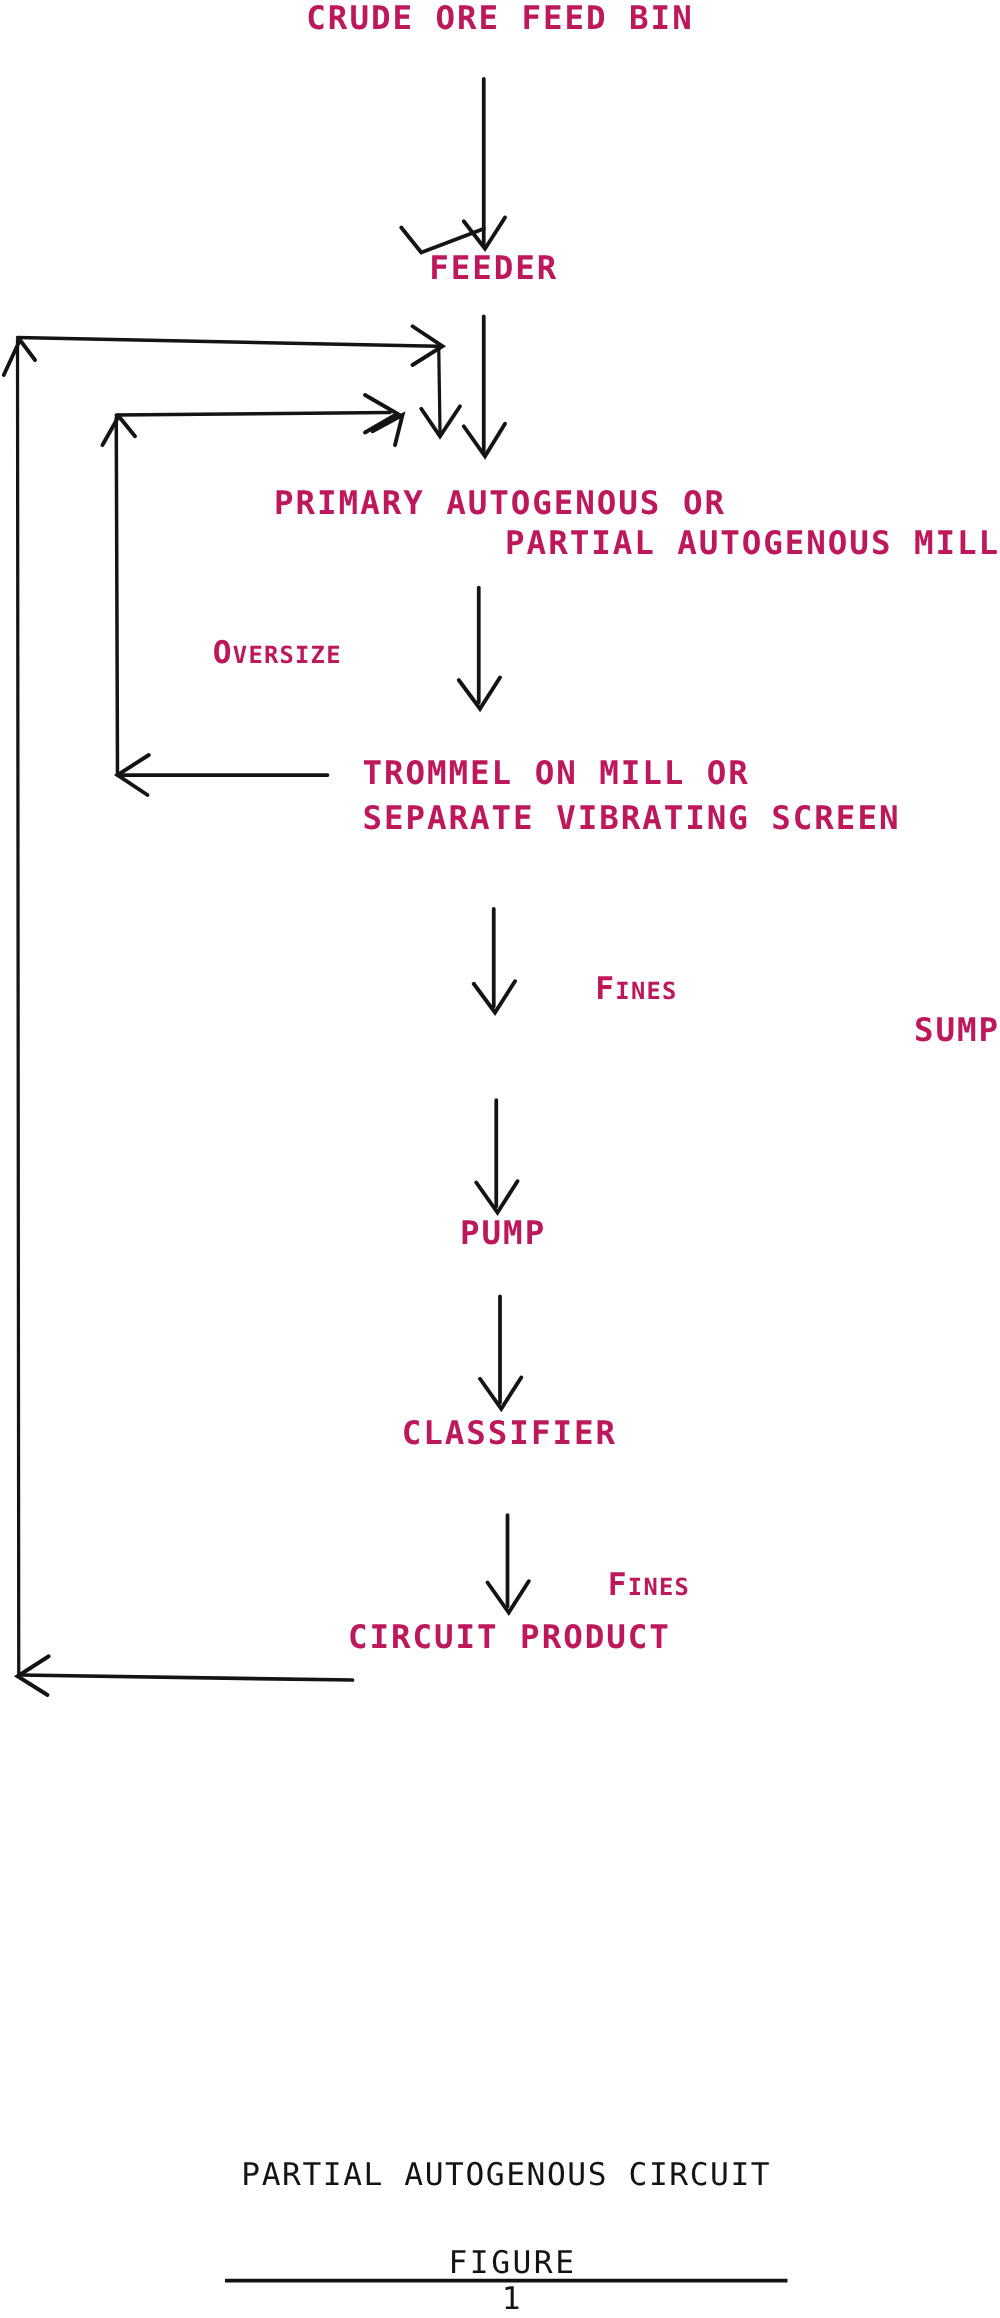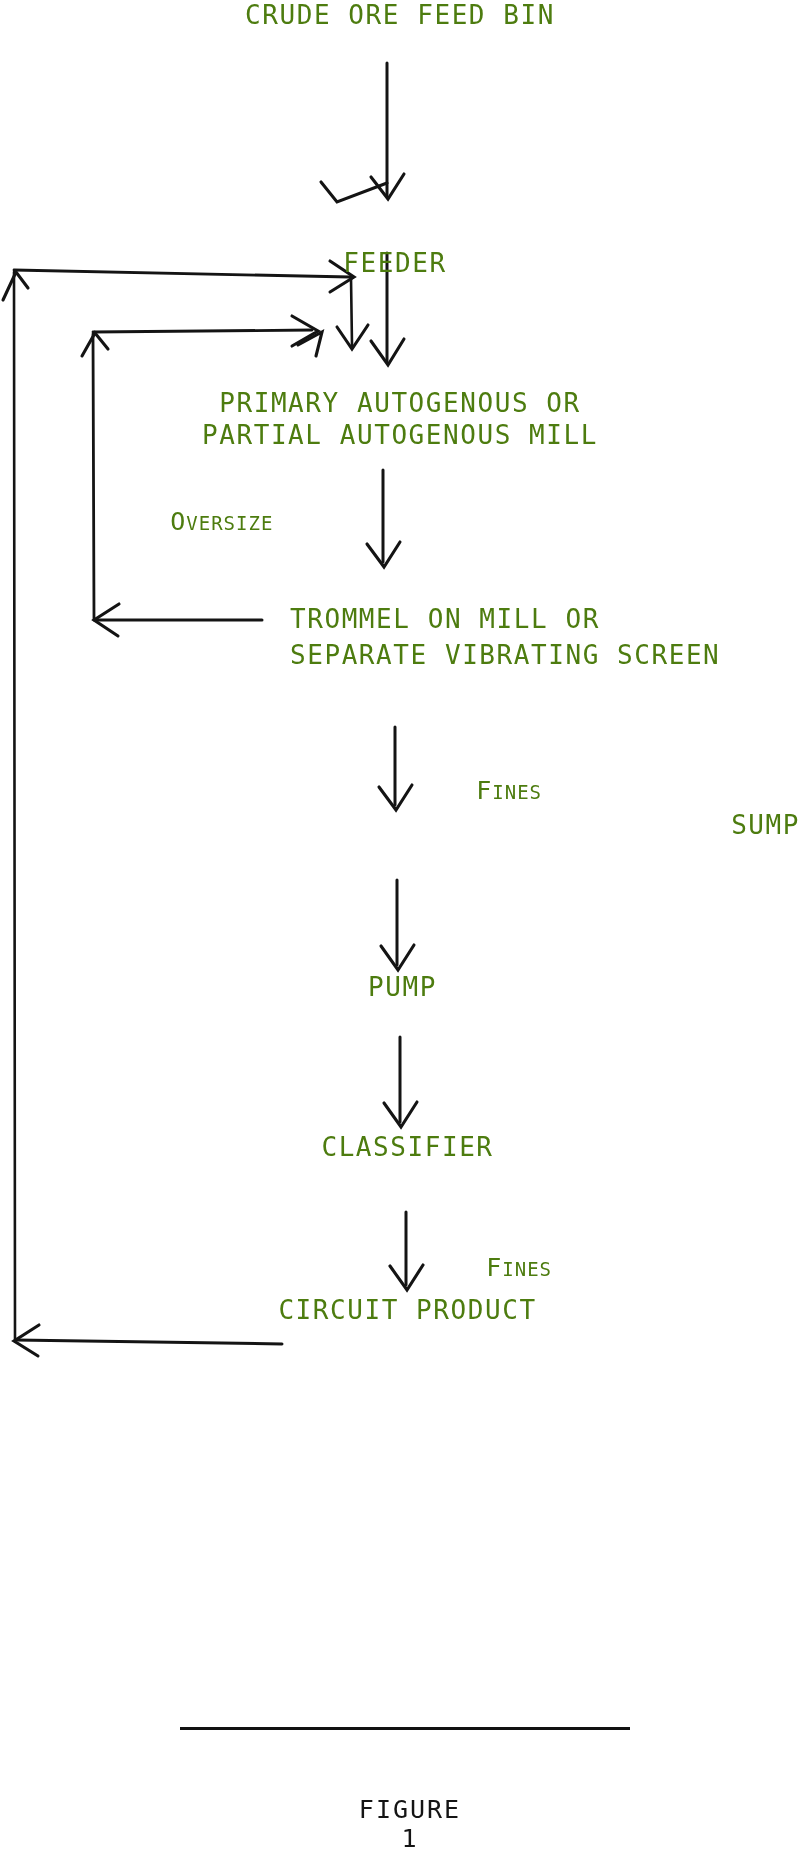--- a/index.html
+++ b/index.html
@@ -23,22 +23,22 @@
     width: 800px;
     height: 1854px;
   }
 
   
   .node {
     position: absolute;
     white-space: pre;
     text-align: center;
     letter-spacing: 0.06em;
-    color: #4d7c0f;
-    font-weight: 400;
+    color: #be185d;
+    font-weight: 700;
     line-height: 1.22;
   }
   .node.unit {
     font-size: 26px;
   }
   
   .smallcaps {
     font-size: 25px;
     letter-spacing: 0.04em;
   }
@@ -161,24 +161,24 @@
     </g>
 
     <g>
       <path class="ln" d="M 406 1212 L 406 1285" stroke-width="3"></path>
       <path class="head" d="M 390 1266 L 407 1290 L 423 1265"></path>
     </g>
   </svg>
 
   <div class="node unit" style="left:0; top:0; width:800px;">CRUDE ORE FEED BIN</div>
 
-  <div class="node unit" style="left:0; top:200px; width:790px;margin-top:48px;">FEEDER</div>
+  <div class="node unit" style="left:0; top:200px; width:790px;">FEEDER</div>
 
   <div class="node unit" style="left:0; top:388px; width:800px;">PRIMARY AUTOGENOUS OR</div>
-  <div class="node unit" style="left:0; top:420px; width:800px;">PARTIAL AUTOGENOUS MILL</div>
+  <div class="node unit" style="left:0; top:420px; width:800px;text-align:right;">PARTIAL AUTOGENOUS MILL</div>
 
   <div class="node unit" style="left:100px; top:604px; width:800px; text-align:left; padding-left:190px;">TROMMEL ON MILL OR</div>
   <div class="node unit" style="left:100px; top:640px; width:800px; text-align:left; padding-left:190px;">SEPARATE VIBRATING SCREEN</div>
 
   <div class="node unit" style="left:0; top:810px; width:800px;text-align:right;">SUMP</div>
 
   <div class="node unit" style="left:0; top:972px; width:805px;">PUMP</div>
 
   <div class="node unit" style="left:0; top:1132px; width:815px;">CLASSIFIER</div>
 
@@ -190,17 +190,18 @@
 
   <div class="node smallcaps" style="left:412px; top:745px; text-align:left;">
     <span>F</span><span class="sc">INES</span>
   </div>
 
   <div class="node smallcaps" style="left:422px; top:1222px; text-align:left;">
     <span>F</span><span class="sc">INES</span>
   </div>
 
   <div class="caption ul" style="left:180px; top:1660px; width:450px;">
+    <div>PARTIAL AUTOGENOUS CIRCUIT</div>
   </div>
 
   <div class="figlabel" style="left:342px; top:1795px; width:136px;">FIGURE 1</div>
 
 </div>
 
 </body></html>

